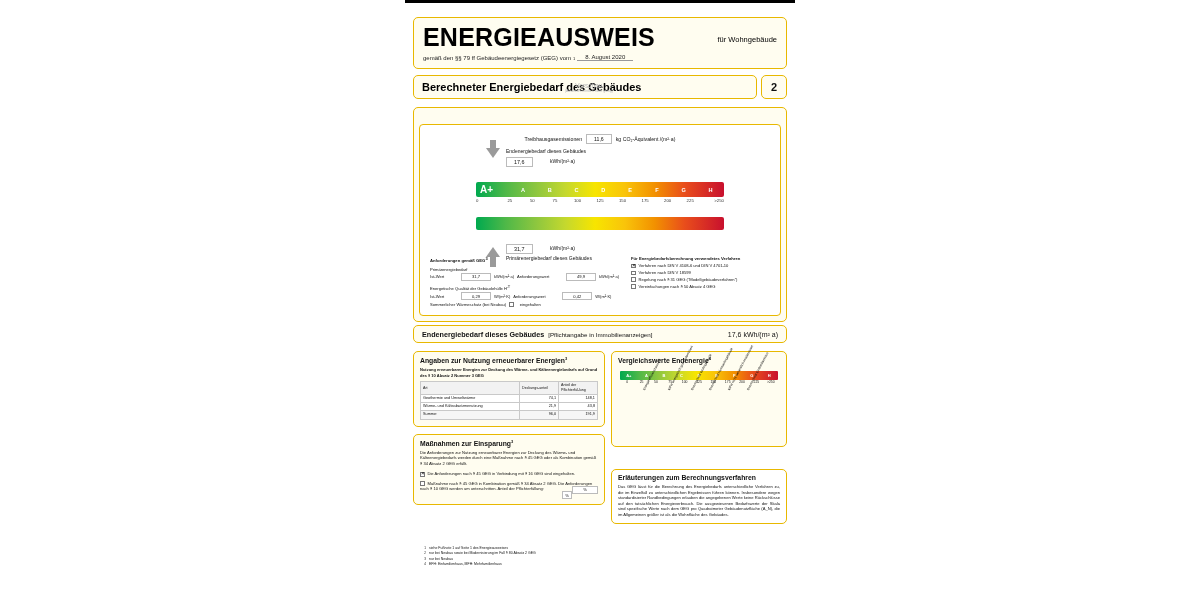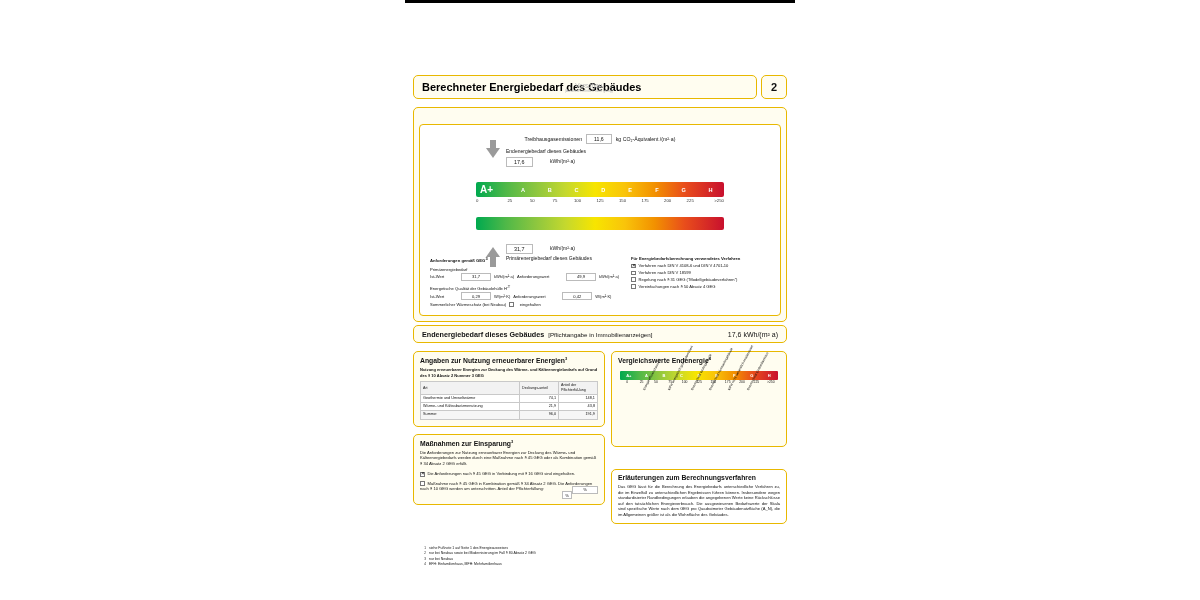--- a/index.html
+++ b/index.html
@@ -240,20 +240,31 @@
     font-size: 3.5px; color: #111; line-height: 1.5;
   }
   .fn { display: flex; gap: 3px; }
   .fn .n { width: 5px; text-align: right; font-size: 3px; vertical-align: super; }
 </style>
 </head>
 <body>
 
 <div class="page">
 
+  <div class="header ybox">
+    <div class="header-left">
+      <div class="title">ENERGIEAUSWEIS</div>
+      <div class="subtitle-row">
+        <span>gemäß den §§ 79 ff  Gebäudeenergiegesetz (GEG) vom</span>
+          <span class="sup">1</span>
+        <span class="sub-underline">8. August 2020</span>
+      </div>
+    </div>
+    <div class="header-right">für Wohngebäude</div>
+  </div>
 
   <div class="ribbon">
     <div class="ribbon-box ybox">
       <div class="ribbon-title">Berechneter Energiebedarf des Gebäudes</div>
       <div class="vorschau">
         <div class="v1">Vorschau</div>
         <div class="v2">(Ausweis rechtlich nicht gültig)</div>
       </div>
     </div>
     <div class="pagenum">2</div>

